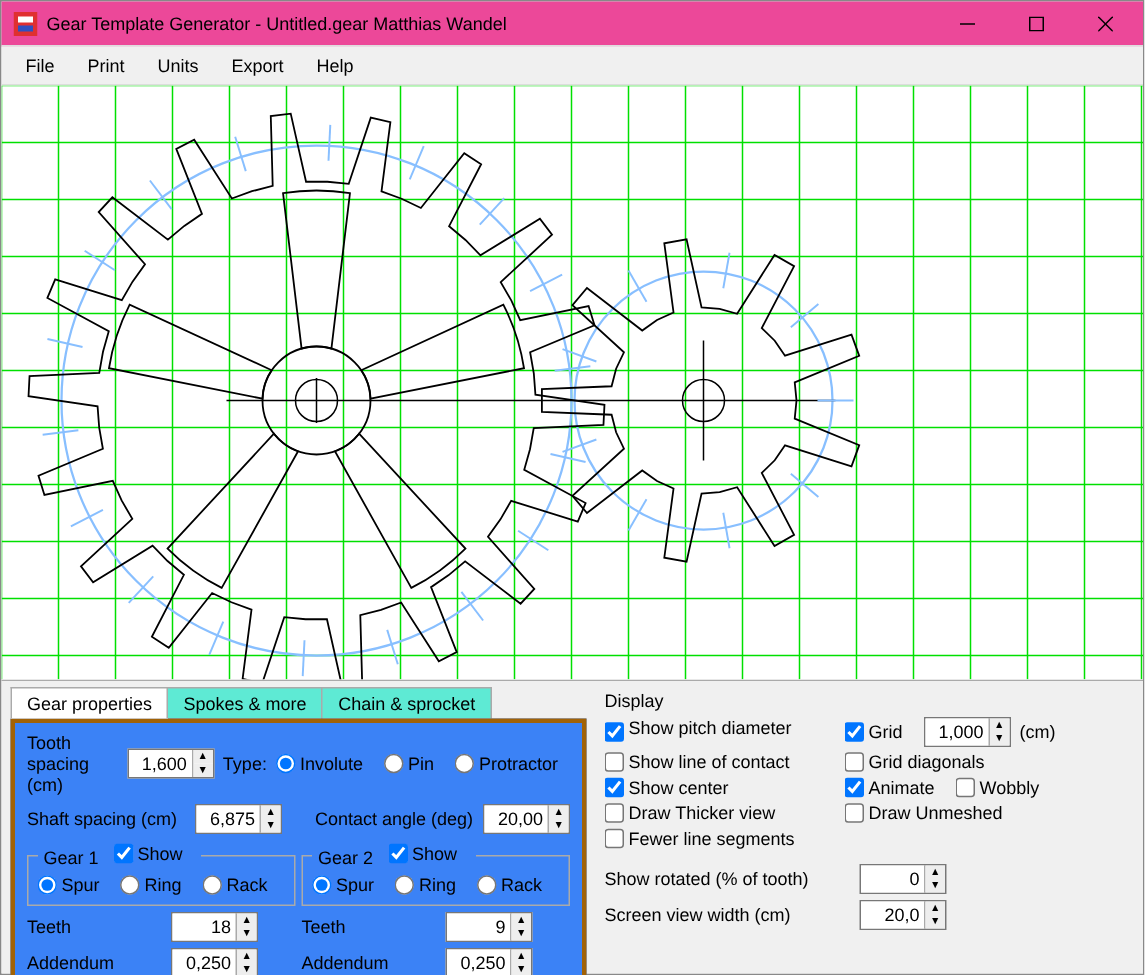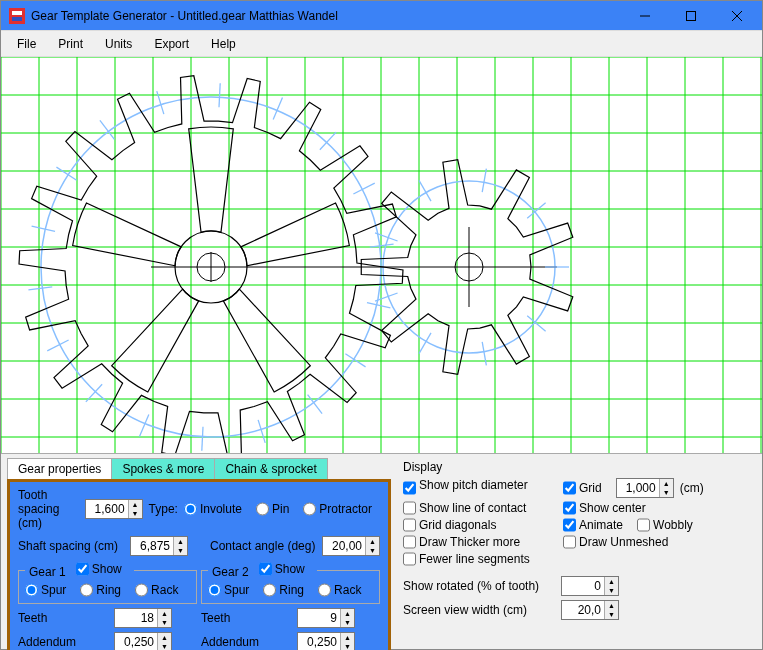--- a/index.html
+++ b/index.html
@@ -1,18 +1,18 @@
 <!DOCTYPE html>
 <html><head>
 <meta charset="utf-8">
 <style>
   * { box-sizing: border-box; font-family: "Segoe UI", Tahoma, sans-serif; font-size: 12px; }
   body { margin:0; padding:0; background:#fff; }
   .window { width:763px; height:650px; border:1px solid #888; display:flex; flex-direction:column; background:#fff; }
-  .titlebar { height:30px; background:#3b82f6; display:flex; align-items:center; padding:0 2px 0 8px; border-bottom:1px solid #ddd; }
+  .titlebar { height:30px; background:#ec4899; display:flex; align-items:center; padding:0 2px 0 8px; border-bottom:1px solid #ddd; }
   .titlebar .icon { width:16px; height:16px; margin-right:6px; }
   .titlebar .title { flex:0 0 auto; }
   .titlebar .spacer { flex:1; }
   .winbtn { width:46px; height:28px; display:flex; align-items:center; justify-content:center; }
   .menubar { height:26px; background:#f0f0f0; display:flex; align-items:center; padding:0 6px; gap:2px; border-bottom:1px solid #ddd; }
   .menuitem { padding:3px 10px; }
   .canvas-area { flex:1; background:#fff; position:relative; overflow:hidden; }
   .bottom-panel { height:196px; background:#f0f0f0; border-top:1px solid #aaa; display:flex; padding:4px 6px 6px 6px; gap:8px; }
   .left-pane { width:384px; display:flex; flex-direction:column; }
   .tabs { display:flex; }
@@ -26,21 +26,21 @@
   .numbox .spin { width:14px; display:flex; flex-direction:column; border-left:1px solid #aaa; }
   .numbox .spin button { flex:1; border:none; background:#eee; font-size:7px; line-height:7px; padding:0; }
   input[type=radio], input[type=checkbox] { margin:0 3px 0 0; vertical-align:middle; }
   .radio-lbl, .check-lbl { display:inline-flex; margin-right:8px; }
   fieldset.gear { border:1px solid #aaa; padding:4px 6px 6px 6px; margin:0; }
   fieldset.gear legend { padding:0 4px; }
   .gears-row { display:flex; gap:4px; }
   .gear-col { flex:1; display:flex; flex-direction:column; gap:4px; }
   .right-pane { flex:1; display:flex; flex-direction:column; padding:2px 4px; gap:4px; }
   .disp-grid { display:grid; grid-template-columns: 160px 1fr; row-gap:3px; }
-  .right-row { display:flex; align-items:center; gap:8px; }
+  .right-row { display:flex; align-items:center; gap:20px; }
   .right-label { width:150px; }
 </style>
 </head>
 <body>
 
 <div class="window">
 
   <div class="titlebar">
     <span class="icon">
       <svg width="16" height="16">
@@ -347,42 +347,42 @@
               </span>
           </span>
           <span>(cm)</span>
         </div>
 
         <label class="check-lbl">
             <input type="checkbox" style="">
             <span>Show line of contact</span>
           </label>
         <label class="check-lbl">
+            <input type="checkbox" style="">
+            <span>Grid diagonals</span>
+          </label>
+
+        <label class="check-lbl">
             <input type="checkbox" checked="" style="">
             <span>Show center</span>
-          </label>
-
-        <label class="check-lbl">
-            <input type="checkbox" style="">
-            <span>Grid diagonals</span>
           </label>
         <div class="row">
           <label class="check-lbl">
               <input type="checkbox" checked="" style="">
               <span>Animate</span>
             </label>
           <label class="check-lbl">
               <input type="checkbox" style="">
               <span>Wobbly</span>
             </label>
         </div>
 
         <label class="check-lbl">
             <input type="checkbox" style="">
-            <span>Draw Thicker more</span>
+            <span>Draw Thicker view</span>
           </label>
         <label class="check-lbl">
             <input type="checkbox" style="">
             <span>Draw Unmeshed</span>
           </label>
 
         <label class="check-lbl">
             <input type="checkbox" style="">
             <span>Fewer line segments</span>
           </label>

